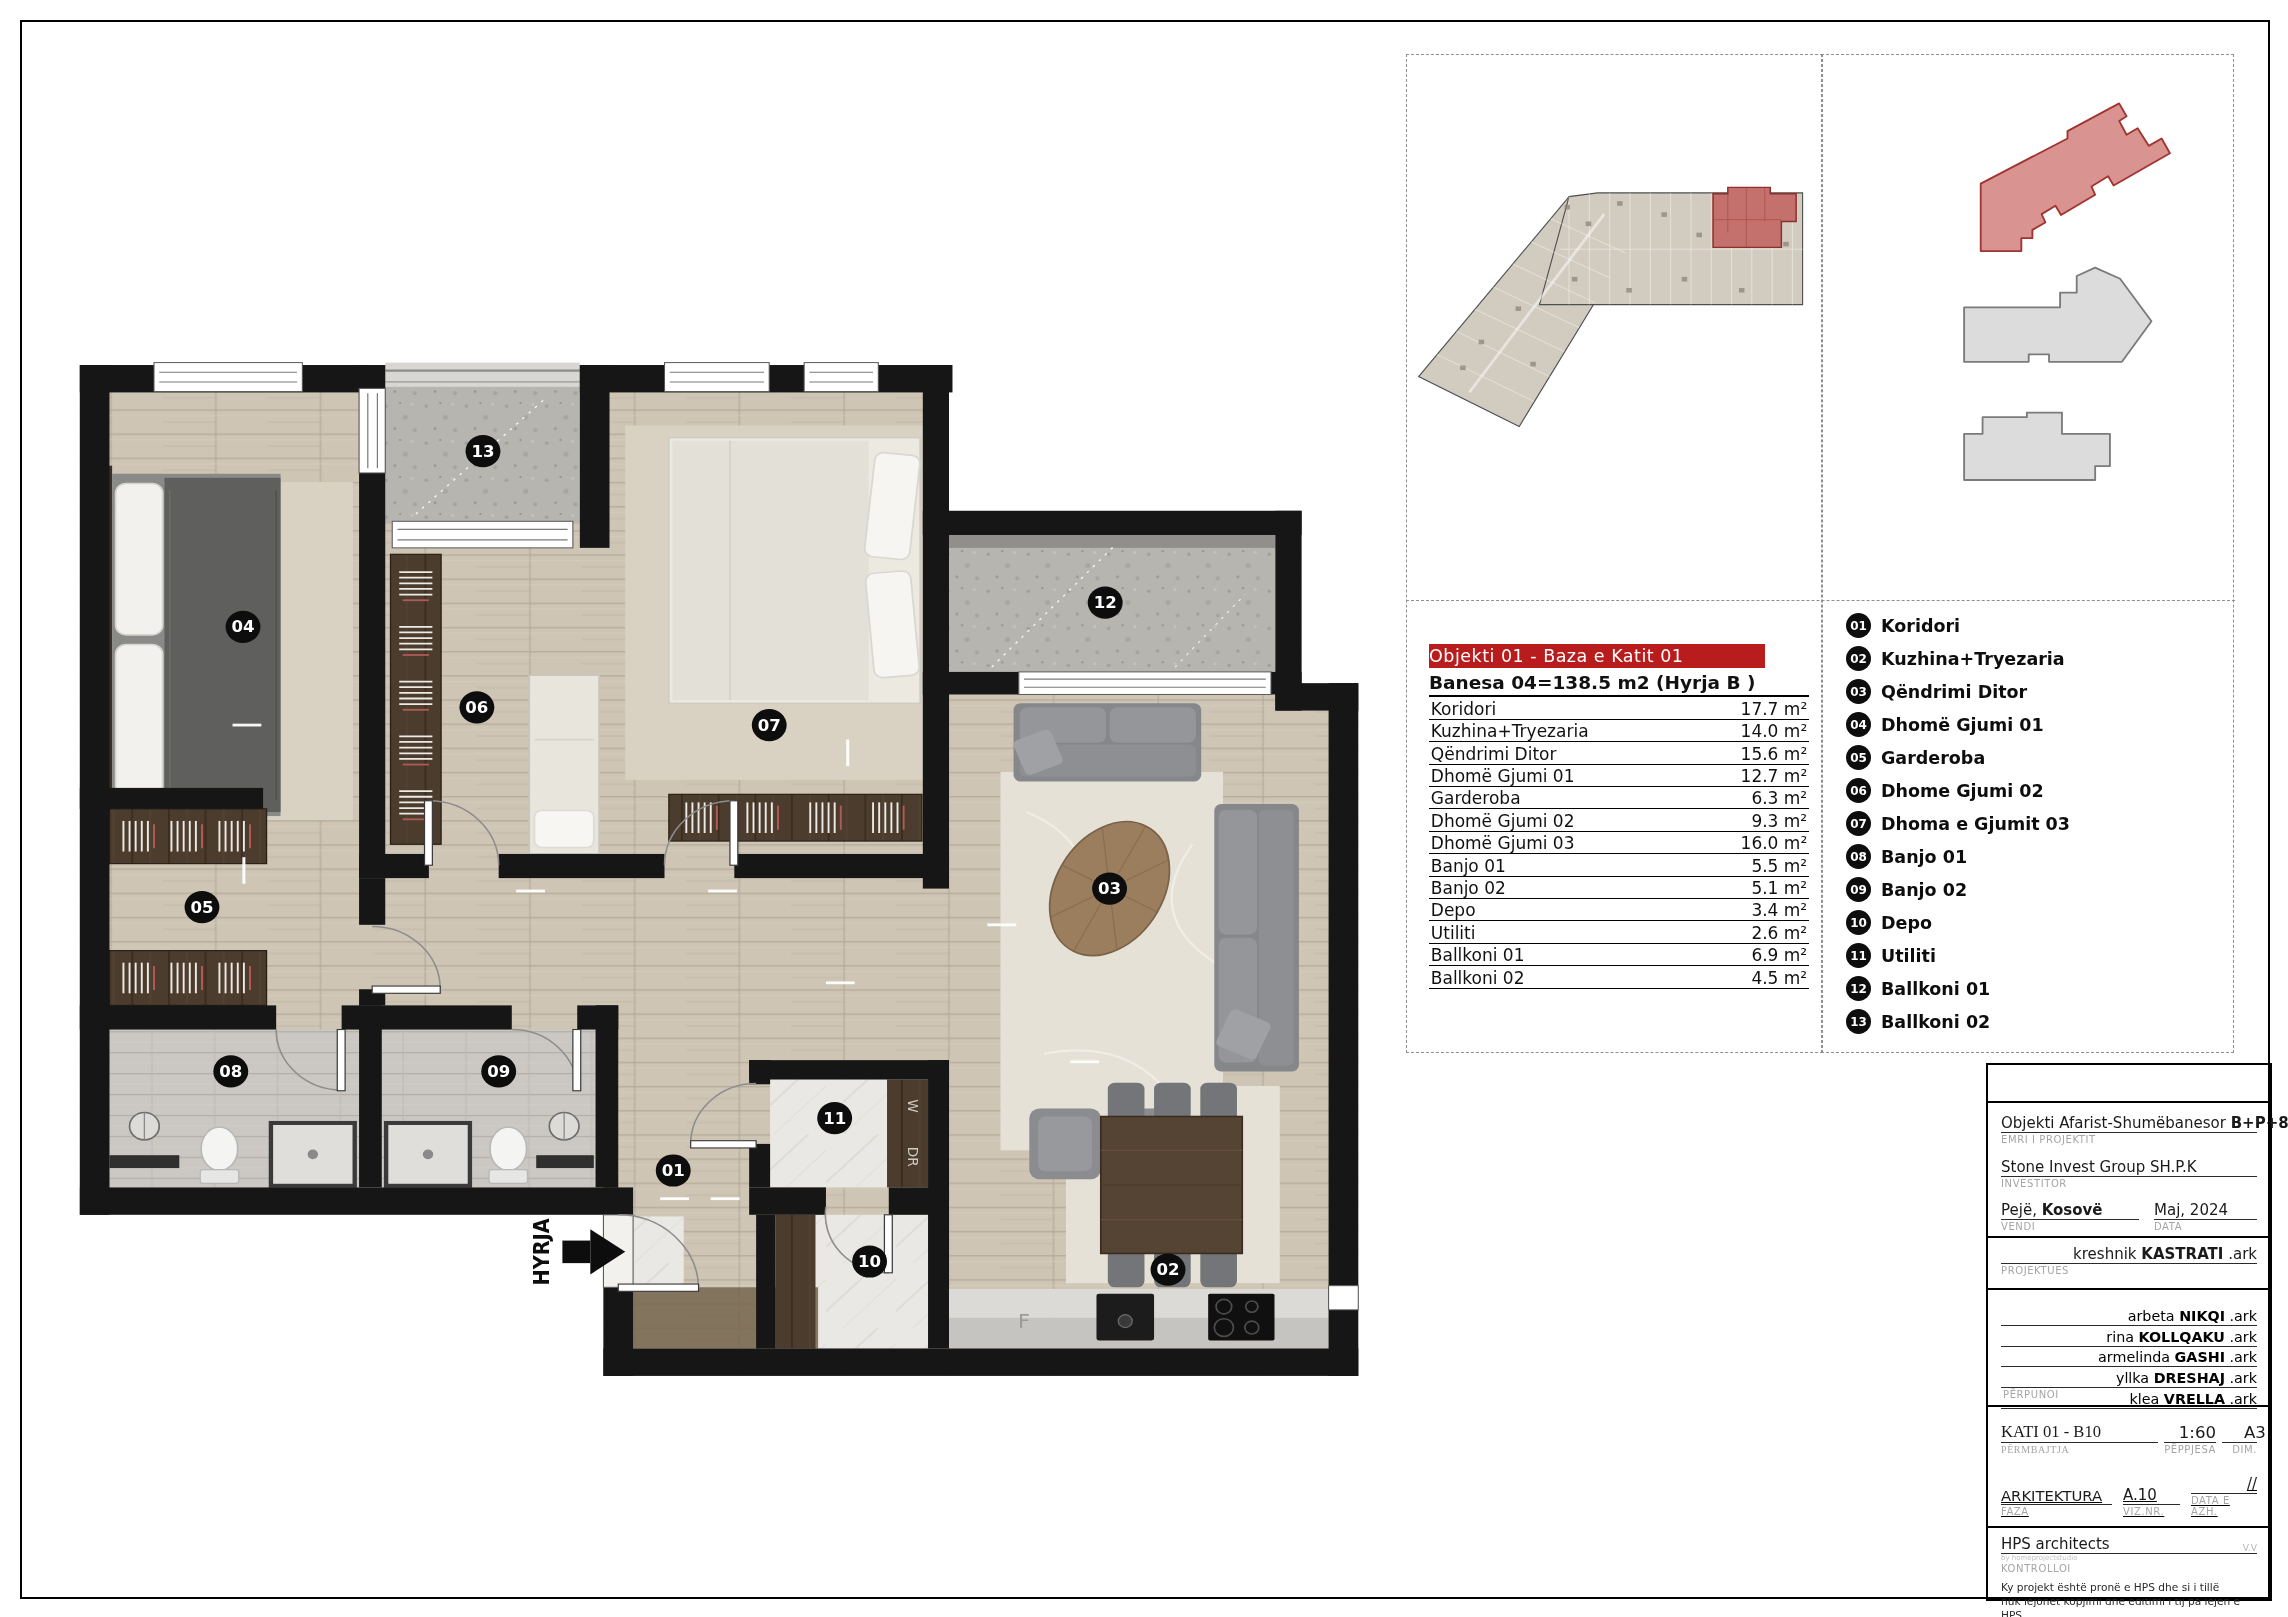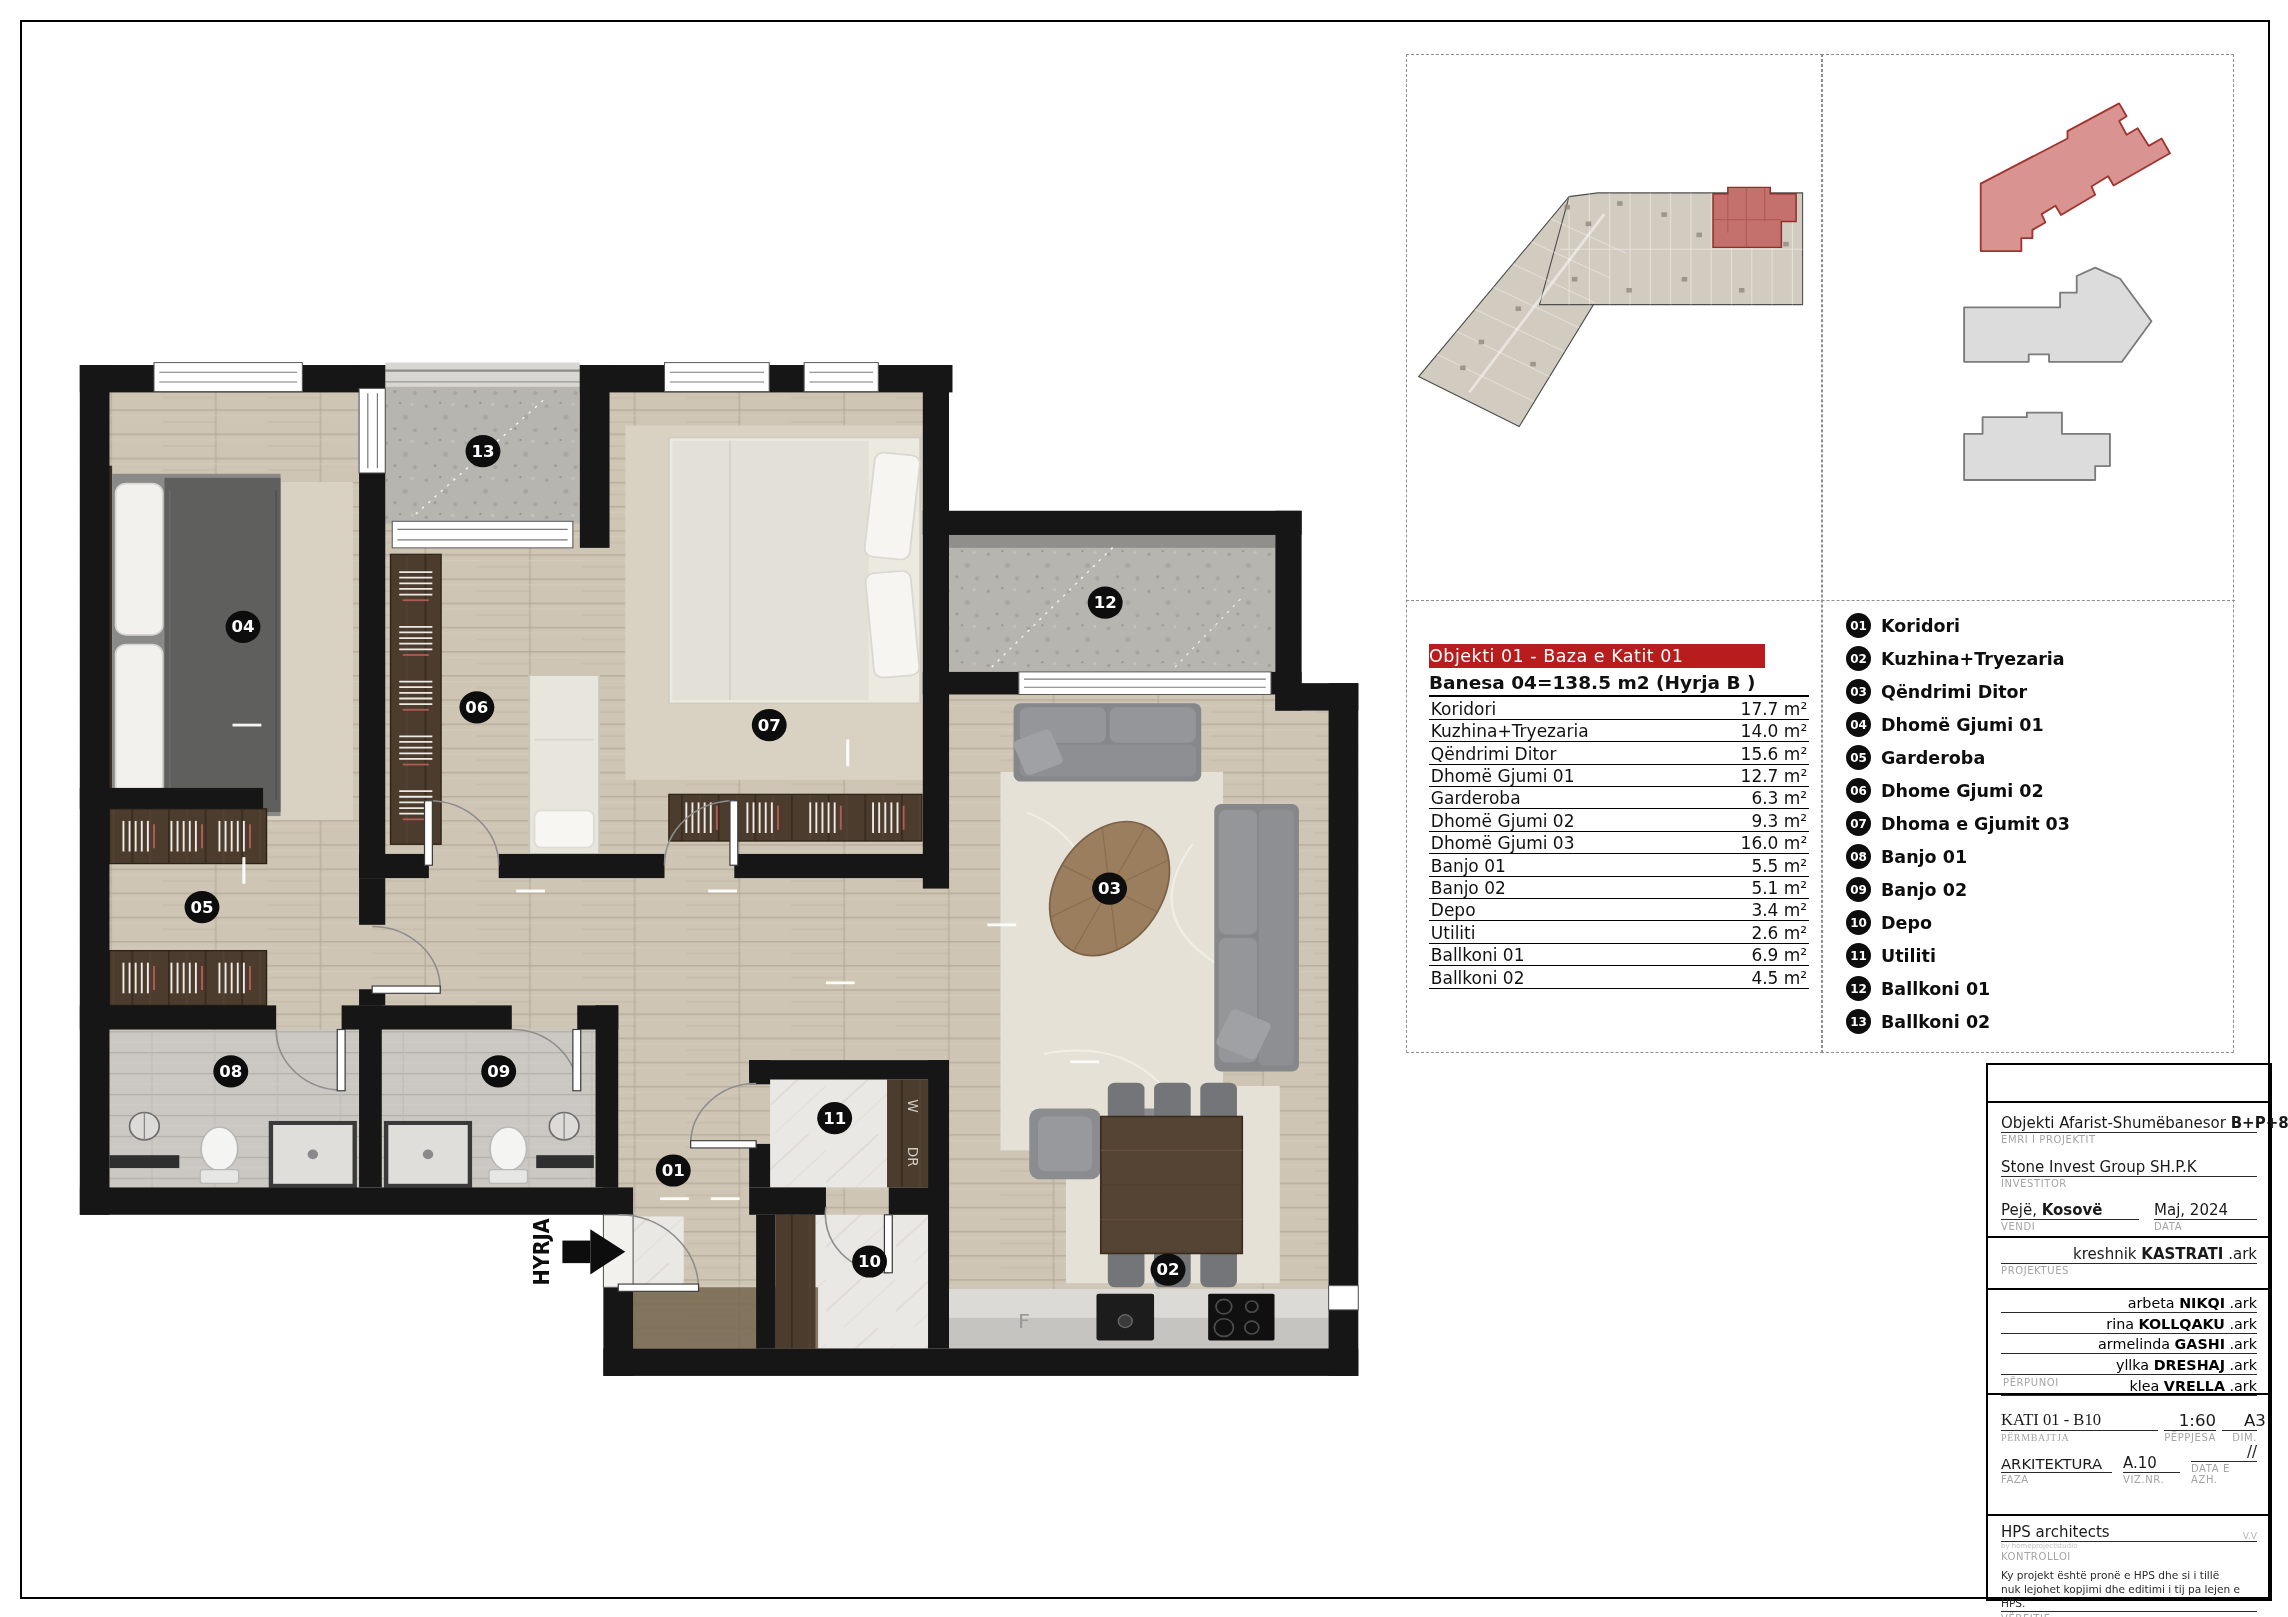--- a/index.html
+++ b/index.html
@@ -602,21 +602,21 @@
       </div>
     </div>
 
     <div class="tb-sec" style="height:52px; padding-top:7.4px;">
       <div class="tb-line tb-right">
         <span class="tb-val"><span>kreshnik</span> <b>KASTRATI</b>&nbsp;<span>.ark</span></span>
       </div>
       <div class="tb-lbl">PROJEKTUES</div>
     </div>
 
-    <div class="tb-sec" style="height:105px; padding-top:5px;">
+    <div class="tb-sec" style="height:117px; padding-top:18px;">
       <div>
           <div class="staff-line"><span>arbeta </span><b>NIKQI</b><span>&nbsp;.ark</span></div>
           <div class="staff-line"><span>rina </span><b>KOLLQAKU</b><span>&nbsp;.ark</span></div>
           <div class="staff-line"><span>armelinda </span><b>GASHI</b><span>&nbsp;.ark</span></div>
           <div class="staff-line"><span>yllka </span><b>DRESHAJ</b><span>&nbsp;.ark</span></div>
           <div class="staff-line"><span>klea </span><b>VRELLA</b><span>&nbsp;.ark</span></div>
         </div>
       <div class="tb-lbl" style="position:absolute; bottom:4.6px; left:15px;">PËRPUNOI</div>
     </div>
 
@@ -628,21 +628,21 @@
         </div>
         <div style="width:52px;">
           <div class="tb-line tb-right"><span class="tb-val" style="font-size:16.6px;">1:60</span></div>
           <div class="tb-lbl tb-right">PËPPJESA</div>
         </div>
         <div style="width:35px;">
           <div class="tb-line tb-right"><span class="tb-val" style="font-size:16.6px;margin-left:22px;">A3</span></div>
           <div class="tb-lbl tb-right">DIM.</div>
         </div>
       </div>
-      <div class="tb-flex" style="">
+      <div class="tb-flex" style="margin-top:20px;text-decoration:underline;">
         <div style="width:111px;">
           <div class="tb-line"><span class="tb-val" style="font-size:14.8px;">ARKITEKTURA</span></div>
           <div class="tb-lbl">FAZA</div>
         </div>
         <div style="width:57px;">
           <div class="tb-line"><span class="tb-val">A.10</span></div>
           <div class="tb-lbl">VIZ.NR.</div>
         </div>
         <div style="width:66px;">
           <div class="tb-line tb-right"><span class="tb-val">//</span></div>

